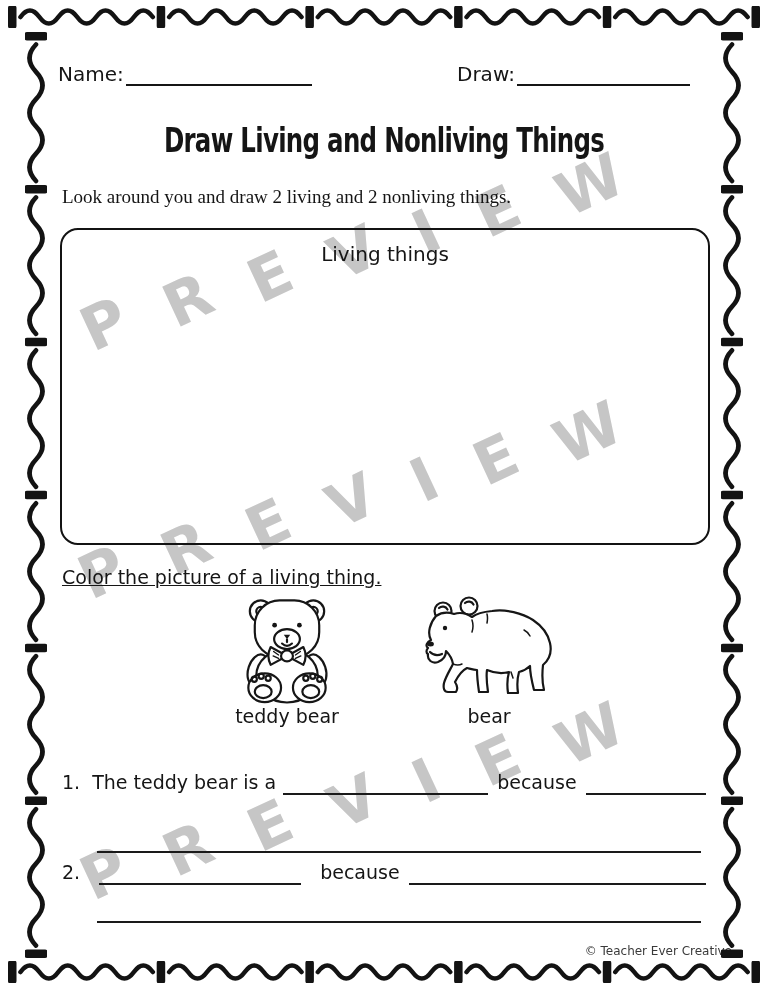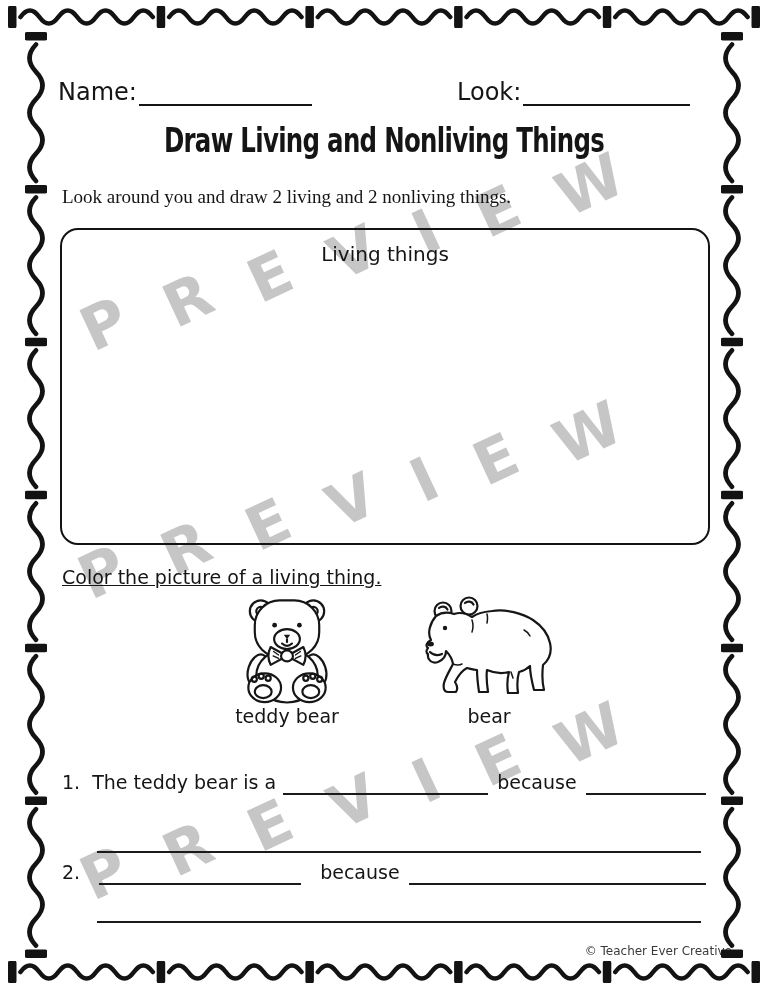--- a/index.html
+++ b/index.html
@@ -17,21 +17,21 @@
   .watermark{position:absolute;z-index:1;display:flex;justify-content:space-between;
              width:560px;font-size:60px;font-weight:bold;color:#c6c6c6;
              transform:rotate(-16deg);transform-origin:left center;pointer-events:none;}
   .wm-ch{display:inline-block;transform:rotate(-9deg);line-height:1;}
   .wm1{left:83px;top:300px;}
   .wm2{left:81px;top:548px;}
   .wm3{left:83px;top:849px;}
 
   .field,.title,.instr,.boxes,.fig,.fig-label,.q,.cont-line,.credit{position:absolute;z-index:2;}
 
-  .field{top:78px;display:flex;align-items:flex-end;font-size:24px;}
+  .field{top:62px;display:flex;align-items:flex-end;font-size:20px;}
   .name-field{left:58px;width:254px;}
   .date-field{left:457px;width:233px;}
   .flabel{white-space:nowrap;}
   .fblank{flex:1;border-bottom:2.6px solid #151515;height:20px;margin-left:2px;}
 
   .title{left:0;top:120px;width:100%;text-align:center;margin:0;
          font-size:34px;font-weight:bold;letter-spacing:-1px;transform:scaleX(0.72);}
 
   .instr{left:62px;font-size:19px;}
   .instr1{top:186px;font-family:Liberation Serif, serif;}
@@ -145,21 +145,21 @@
       <span class="wm-ch">I</span>
       <span class="wm-ch">E</span>
       <span class="wm-ch">W</span>
     </div>
 
   <div class="field name-field">
     <span class="flabel">Name:</span>
     <span class="fblank"></span>
   </div>
   <div class="field date-field">
-    <span class="flabel">Look:</span>
+    <span class="flabel">Draw:</span>
     <span class="fblank"></span>
   </div>
 
   <h1 class="title">Draw Living and Nonliving Things</h1>
 
   <div class="instr instr1">Look around you and draw 2 living and 2 nonliving things.</div>
 
   <div class="boxes">
     <div class="draw-box">
       <div class="box-label">Living things</div>

